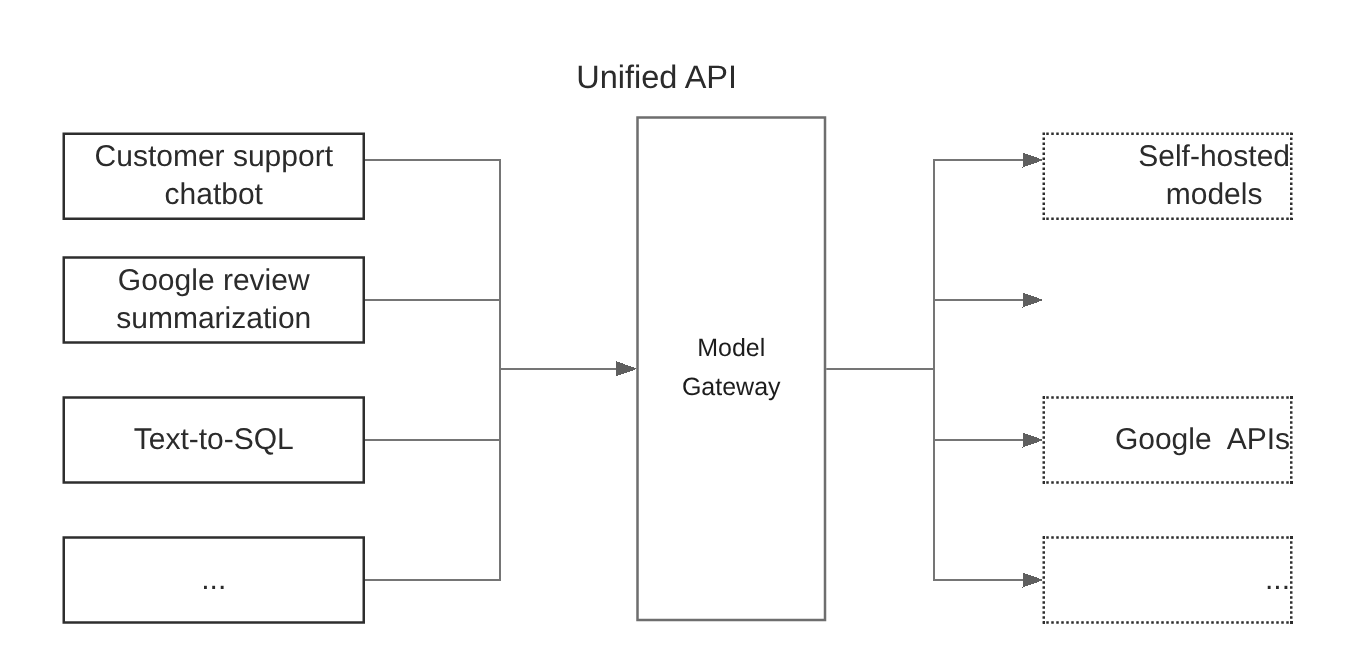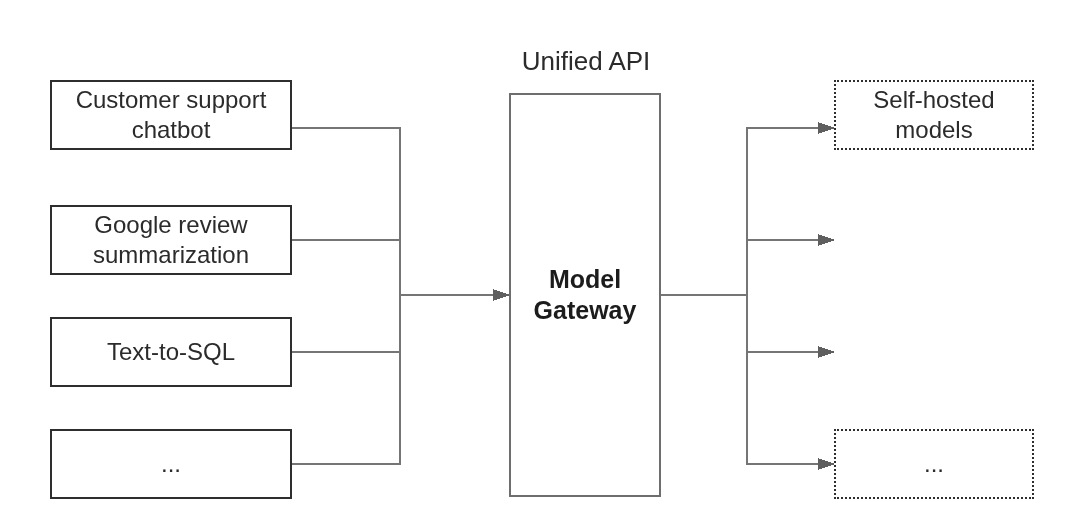--- a/index.html
+++ b/index.html
@@ -44,56 +44,57 @@
     width: 242px;
     height: 70px;
     border: 2px solid var(--box-border, #2e2e2e);
   }
 
   .provider {
     left: 834px;
     width: 200px;
     height: 70px;
     border: 2px dotted var(--box-border, #2e2e2e);
+    justify-content: flex-end;
   }
 
-  .row1 { top: 80px; }
+  .row1 { top: 106px; }
   .row2 { top: 205px; }
   .row3 { top: 317px; }
   .row4 { top: 429px; }
 
   .gateway {
     left: 509px;
     top: 93px;
     width: 152px;
     height: 404px;
     border: 2px solid var(--gateway-border, #6e6e6e);
   }
 
   .node-label {
     font-size: 24px;
     line-height: 30px;
     color: var(--text, #2b2b2b);
     white-space: pre-wrap;
   }
 
   .gateway-label {
-    font-size: 25px;
+    font-size: 20px;
     line-height: 31px;
-    font-weight: 700;
+    font-weight: 400;
     color: var(--gateway-text, #1c1c1c);
     white-space: pre-wrap;
   }
 
   .title {
     position: absolute;
     left: 461px;
     top: 46px;
     width: 250px;
-    text-align: center;
+    text-align: left;
     font-size: 26px;
     line-height: 30px;
     color: var(--text, #2b2b2b);
   }
 </style>
 </head>
 <body>
 
 <div class="canvas">
 
@@ -142,17 +143,20 @@
 
   <div class="node gateway">
     <span class="gateway-label">Model
 Gateway</span>
   </div>
 
   <div class="node provider row1">
     <span class="node-label">Self-hosted
 models</span>
   </div>
+  <div class="node provider row3">
+    <span class="node-label">Google  APIs</span>
+  </div>
   <div class="node provider row4">
     <span class="node-label">...</span>
   </div>
 
 </div>
 
 </body></html>

